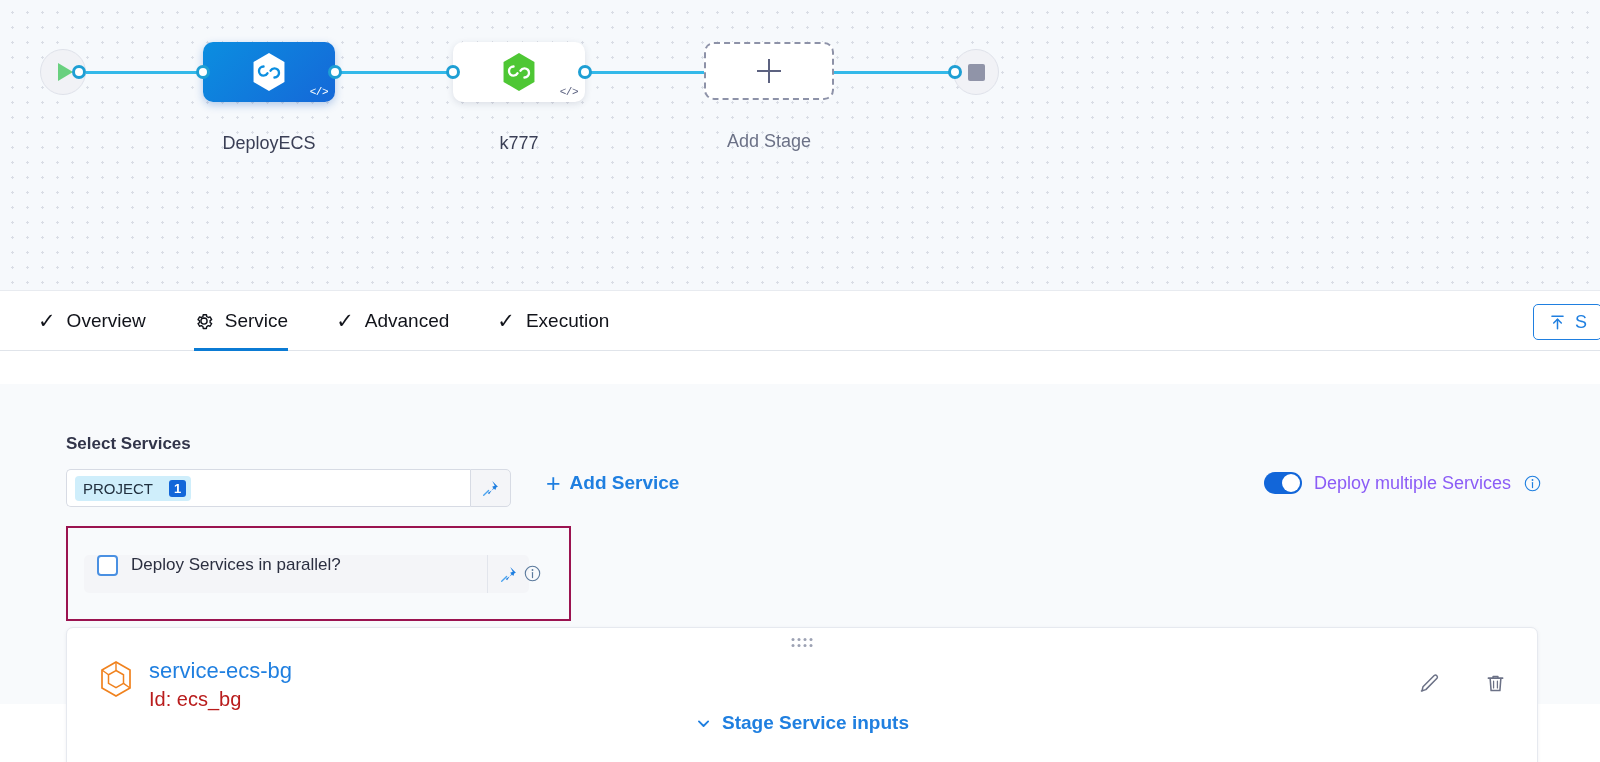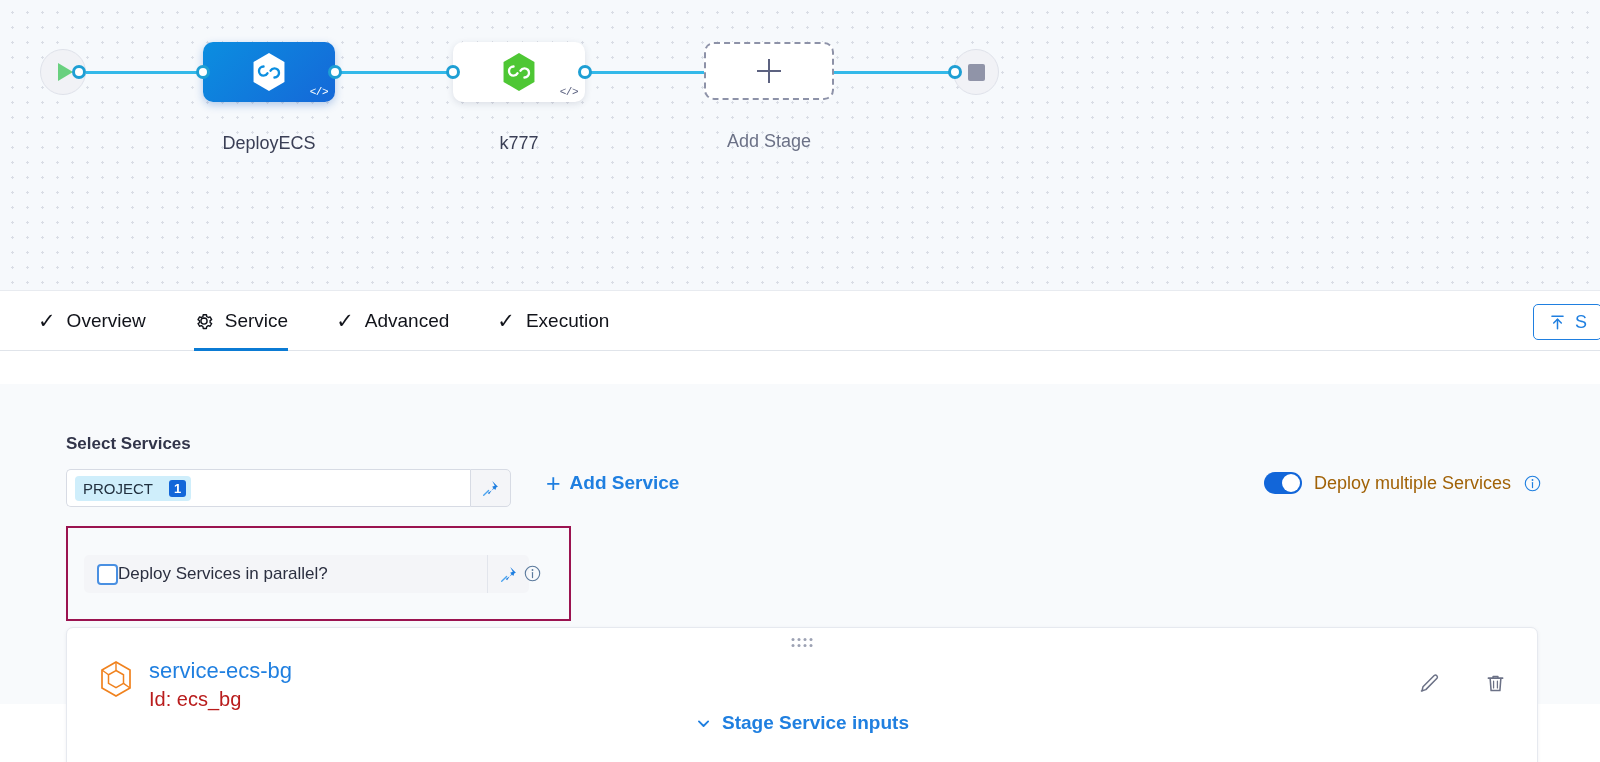--- a/index.html
+++ b/index.html
@@ -145,34 +145,34 @@
     display: flex; align-items: center; gap: 12px;
   }
   .switch {
     width: 38px; height: 22px; border-radius: 11px; background: #1266d9;
     position: relative; cursor: pointer;
   }
   .switch .knob {
     position: absolute; right: 2px; top: 2px;
     width: 18px; height: 18px; border-radius: 50%; background: #ffffff;
   }
-  .toggle-label { font-size: 18px; color: #a16207; }
+  .toggle-label { font-size: 18px; color: #8b5cf6; }
 
   .highlight-box {
     position: absolute; left: 66px; top: 142px;
     width: 505px; height: 95px;
     border: 2px solid #9b1350; background: #f8fafc;
   }
   .parallel-row {
     position: absolute; left: 16px; top: 27px;
     width: 445px; height: 38px; display: flex;
     background: #f4f5f8; border-radius: 5px;
   }
   .parallel-main {
-    flex: 1; display: flex; align-items: center; 
+    flex: 1; display: flex; gap: 13px;
     padding-left: 13px; border-right: 1px solid #e2e5ec;
   }
   .checkbox {
     width: 21px; height: 21px; border: 2px solid #4a90e2;
     border-radius: 4px; background: #ffffff; cursor: pointer;
   }
   .parallel-text { font-size: 17px; color: #2b2f40; }
   .pin-btn2 {
     width: 41px; display: flex; align-items: center; justify-content: center;
     cursor: pointer;

